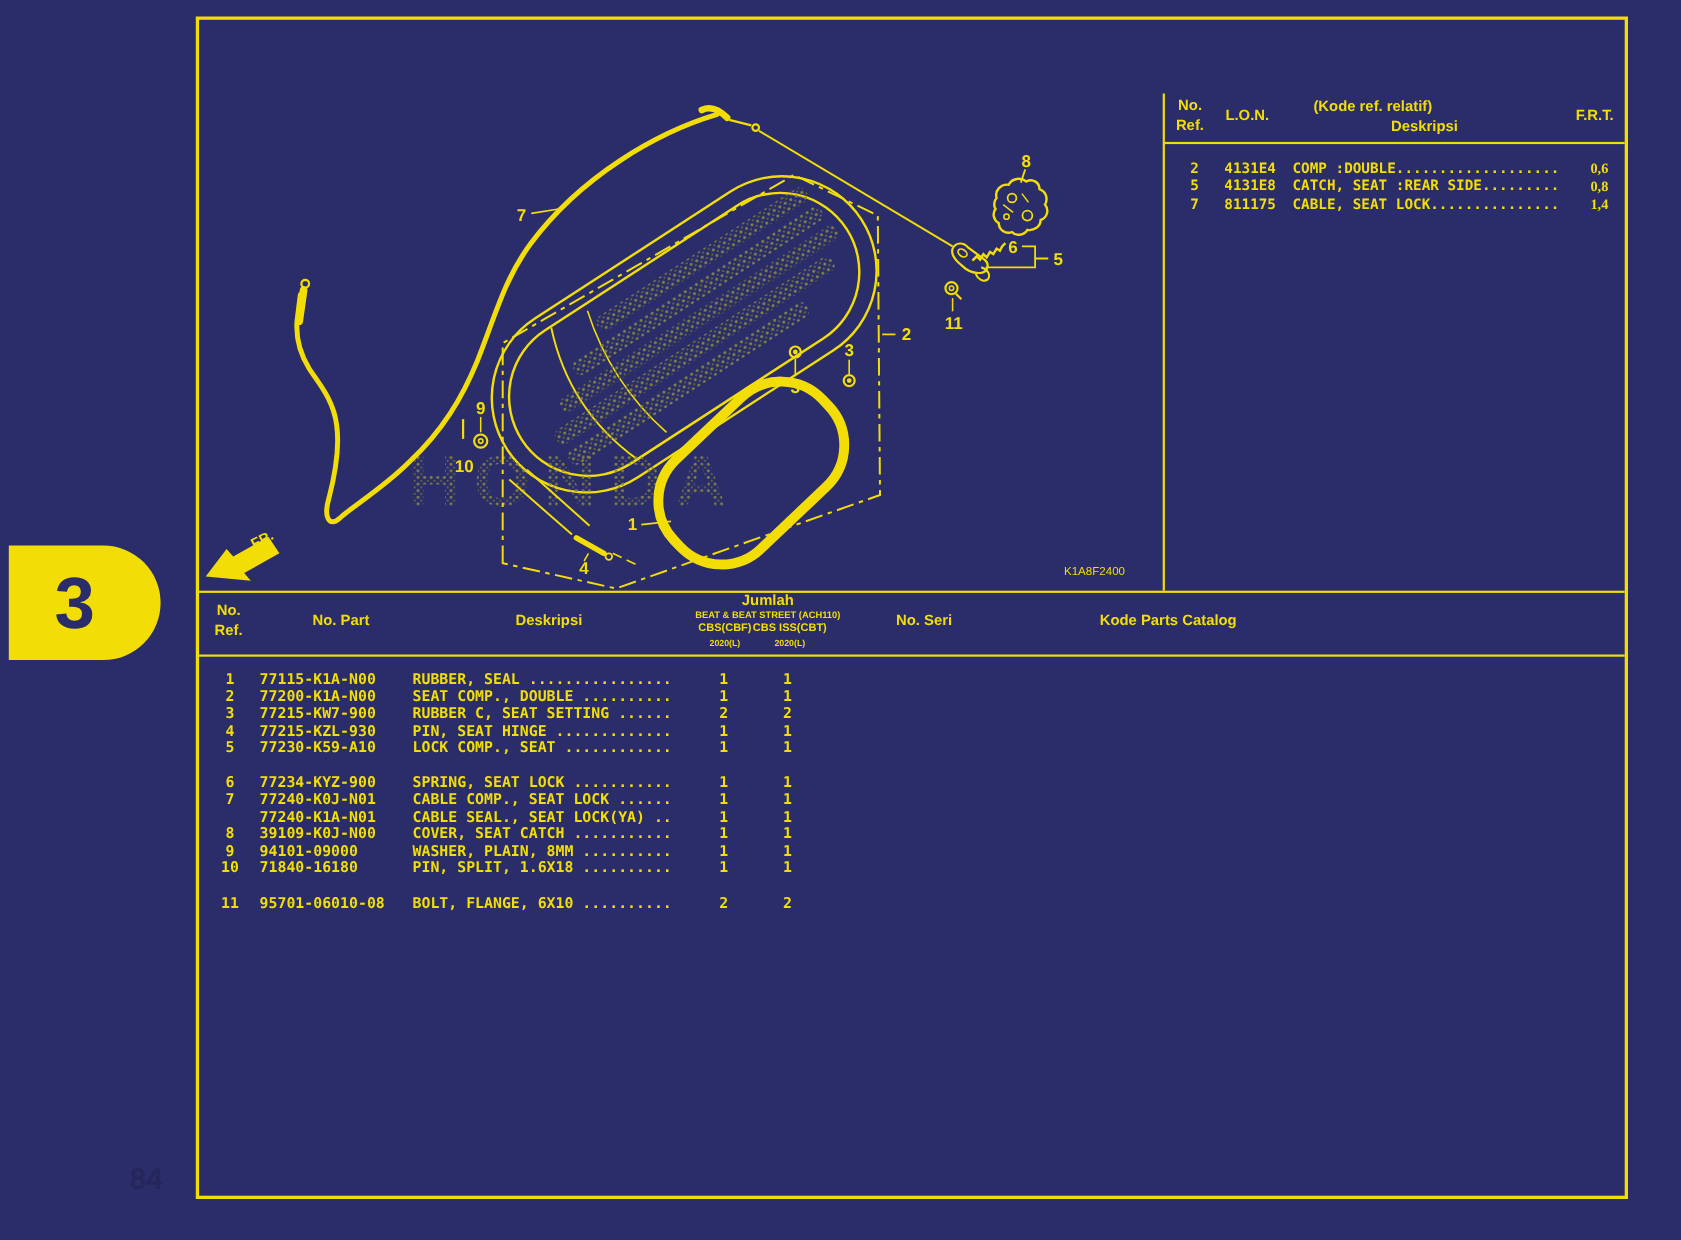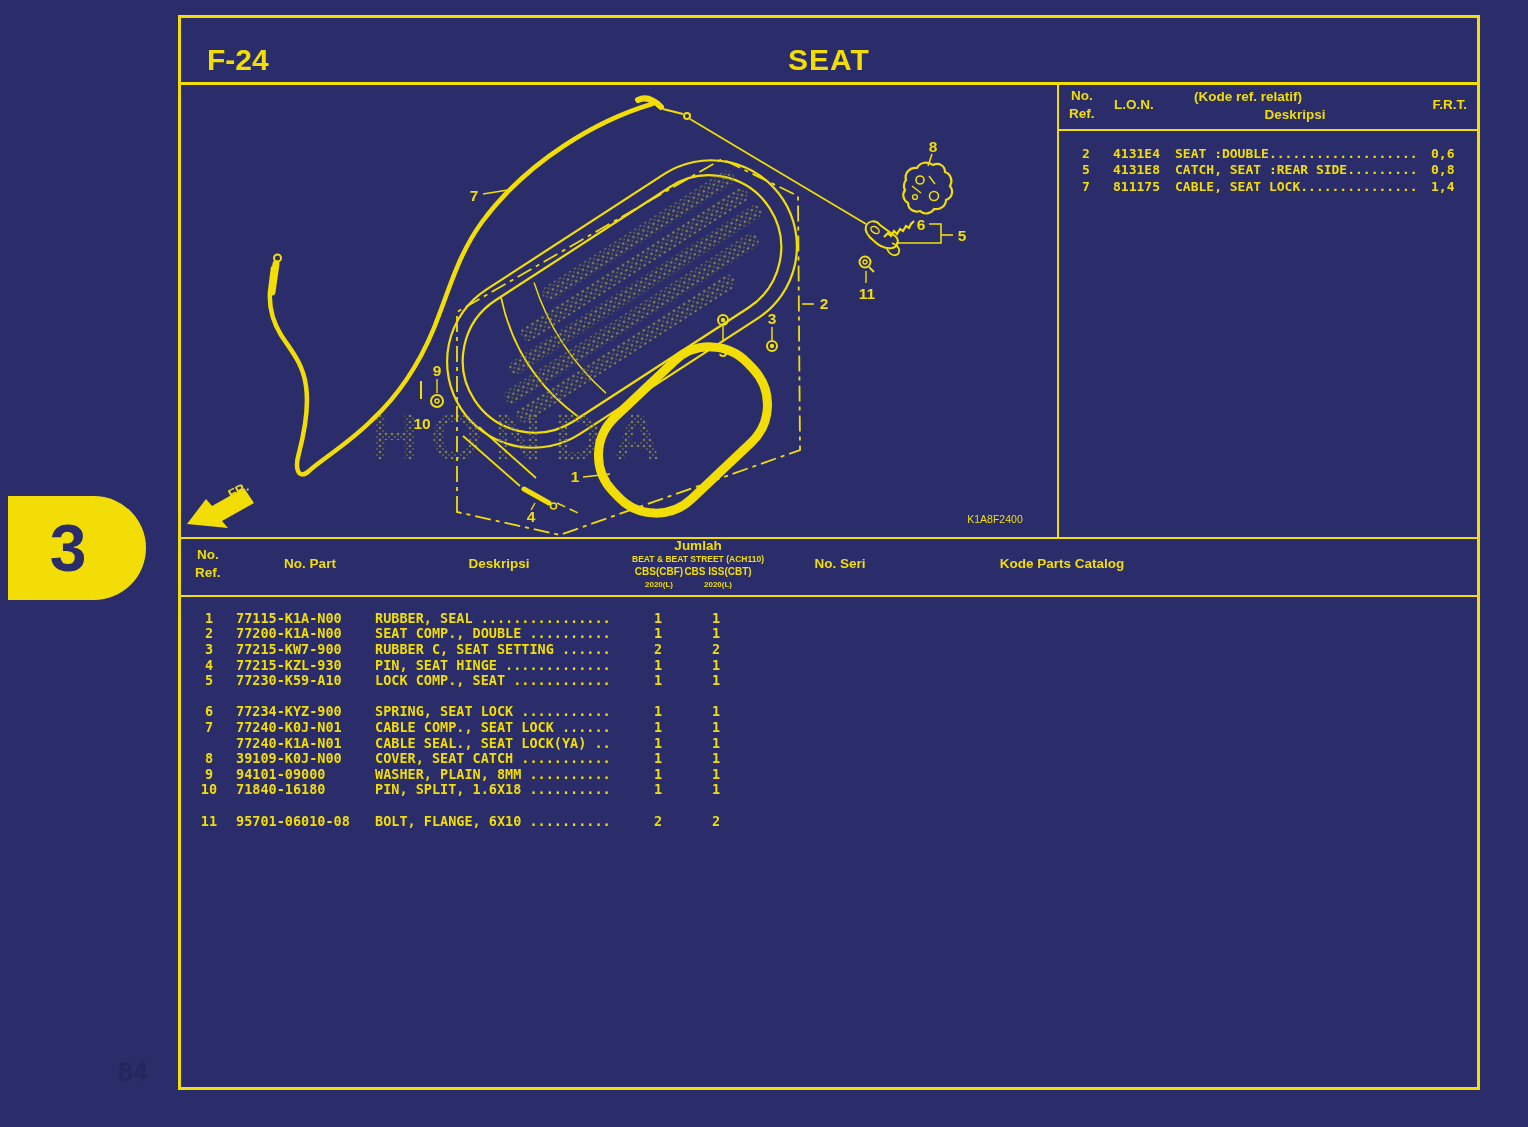--- a/index.html
+++ b/index.html
@@ -27,21 +27,21 @@
   .refhead{position:relative;height:44px;border-bottom:2px solid var(--acc);
            color:var(--acc);font-weight:700;font-size:13.5px;}
   .rh{position:absolute;white-space:nowrap;}
   .rh.center{transform:translateX(-50%);}
   .refrows{padding-top:14px;}
   .lrow{display:flex;height:16.5px;align-items:center;color:var(--acc);
         font:700 13px "DejaVu Sans Mono",monospace;white-space:pre;}
   .l-ref{width:30px;text-align:center;margin-left:12px;}
   .l-lon{width:62px;margin-left:12px;}
   .l-desc{flex:1;}
-  .l-frt{width:46px;text-align:left;}
+  .l-frt{width:46px;text-align:center;font-family:Liberation Serif, serif;}
   
   .phead{position:absolute;left:0;top:519px;width:100%;height:56px;
          border-top:2px solid var(--acc);border-bottom:2px solid var(--acc);
          color:var(--acc);font-weight:700;}
   .ph{position:absolute;white-space:nowrap;font-size:13.5px;}
   .ph.center{transform:translateX(-50%);}
   .ph.small{font-size:8.5px;}
   .ph.sub{font-size:10px;}
   .ph.tiny{font-size:8px;}
   
@@ -68,24 +68,20 @@
 <body>
 
 <div class="tab3">
   <span>3</span>
 </div>
 
 <div class="pagenum">84</div>
 
 <div class="frame">
 
-  <div class="hband">
-    <div class="hcode">F-24</div>
-    <div class="htitle">SEAT</div>
-  </div>
 
   <div class="diag">
     <svg width="876" height="452" viewBox="181 85 876 452">
       <defs>
         <pattern id="ht" width="6" height="6" patternUnits="userSpaceOnUse">
           <circle cx="2" cy="2" r="1.35" fill="#8a8946"></circle>
           <circle cx="5" cy="5" r="1" fill="#6e6d3a"></circle>
         </pattern>
       </defs>
 
@@ -209,21 +205,21 @@
   <div class="refpanel">
     <div class="refhead">
       <span class="rh" style="left:12px;top:3px">No.</span>
       <span class="rh" style="left:10px;top:21px">Ref.</span>
       <span class="rh" style="left:55px;top:12px">L.O.N.</span>
       <span class="rh center" style="left:189px;top:4px">(Kode ref. relatif)</span>
       <span class="rh center" style="left:236px;top:22px">Deskripsi</span>
       <span class="rh" style="right:10px;top:12px">F.R.T.</span>
     </div>
     <div class="refrows">
-        <div class="lrow"><span class="l-ref">2</span><span class="l-lon">4131E4</span><span class="l-desc">SEAT :DOUBLE...................</span><span class="l-frt">0,6</span></div>
+        <div class="lrow"><span class="l-ref">2</span><span class="l-lon">4131E4</span><span class="l-desc">COMP :DOUBLE...................</span><span class="l-frt">0,6</span></div>
         <div class="lrow"><span class="l-ref">5</span><span class="l-lon">4131E8</span><span class="l-desc">CATCH, SEAT :REAR SIDE.........</span><span class="l-frt">0,8</span></div>
         <div class="lrow"><span class="l-ref">7</span><span class="l-lon">811175</span><span class="l-desc">CABLE, SEAT LOCK...............</span><span class="l-frt">1,4</span></div>
       </div>
   </div>
 
   <div class="phead">
     <span class="ph" style="left:16px;top:8px">No.</span>
     <span class="ph" style="left:14px;top:26px">Ref.</span>
     <span class="ph center" style="left:129px;top:17px">No. Part</span>
     <span class="ph center" style="left:318px;top:17px">Deskripsi</span>

